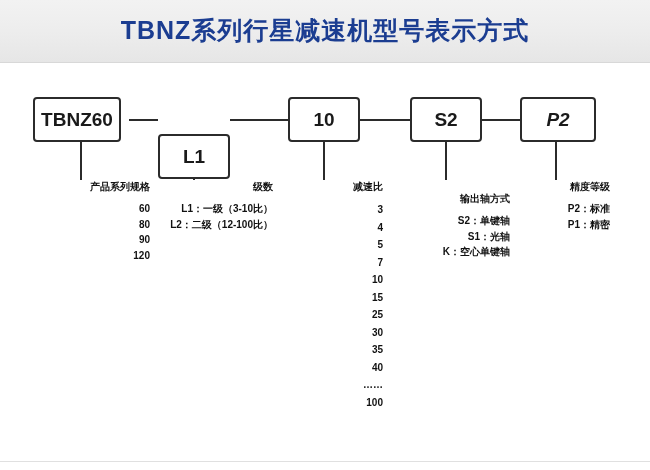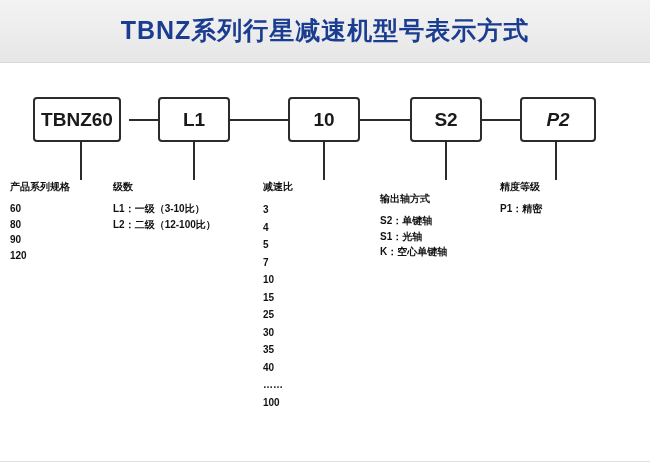--- a/index.html
+++ b/index.html
@@ -65,21 +65,21 @@
     align-items: center;
     justify-content: center;
     font-size: 19px;
     font-weight: bold;
     color: #1a1a1a;
     box-sizing: border-box;
   }
   
   .col {
     position: absolute;
-    text-align: left;
+    text-align: right;
   }
   .col-title {
     font-size: 10px;
     font-weight: bold;
     color: #111111;
     white-space: nowrap;
     margin-bottom: 7px;
   }
   .col-item {
     font-size: 10px;
@@ -117,21 +117,21 @@
 
   <div class="vline" style="left:80px; top:142px; height:38px;"></div>
   <div class="vline" style="left:193px; top:142px; height:38px;"></div>
   <div class="vline" style="left:323px; top:142px; height:38px;"></div>
   <div class="vline" style="left:445px; top:142px; height:38px;"></div>
   <div class="vline" style="left:555px; top:142px; height:38px;"></div>
 
   <div class="code-box" style="left:33px; width:88px;">
     <span>TBNZ60</span>
   </div>
-  <div class="code-box" style="left:158px; width:72px;">
+  <div class="code-box" style="left:158px; width:72px;margin-top:37px;">
     <span>L1</span>
   </div>
   <div class="code-box" style="left:288px; width:72px;">
     <span>10</span>
   </div>
   <div class="code-box" style="left:410px; width:72px;">
     <span>S2</span>
   </div>
   <div class="code-box" style="left:520px; width:76px;font-style:italic;">
     <span>P2</span>
@@ -169,17 +169,18 @@
 
   <div class="col" style="left:380px; top:192px; width:130px;">
     <div class="col-title">输出轴方式</div>
     <div class="col-item">S2：单键轴</div>
     <div class="col-item">S1：光轴</div>
     <div class="col-item">K：空心单键轴</div>
   </div>
 
   <div class="col" style="left:500px; top:180px; width:110px;">
     <div class="col-title">精度等级</div>
+    <div class="col-item">P2：标准</div>
     <div class="col-item">P1：精密</div>
   </div>
 
   <div class="footer-rule"></div>
 </div>
 
 </body></html>

